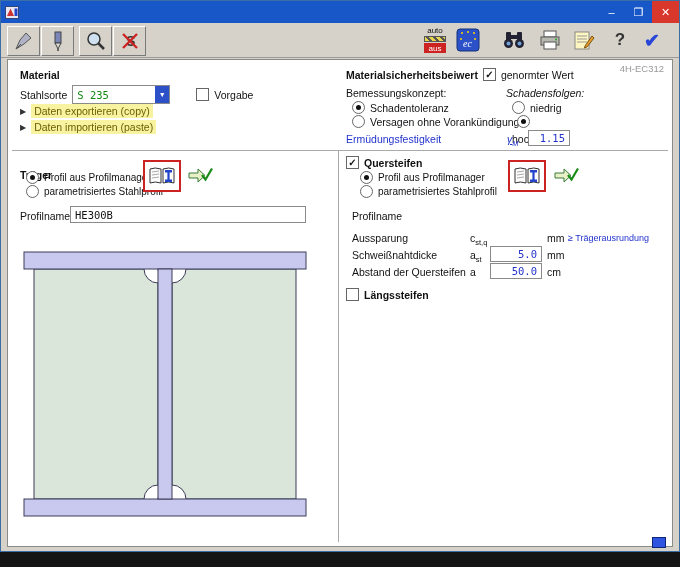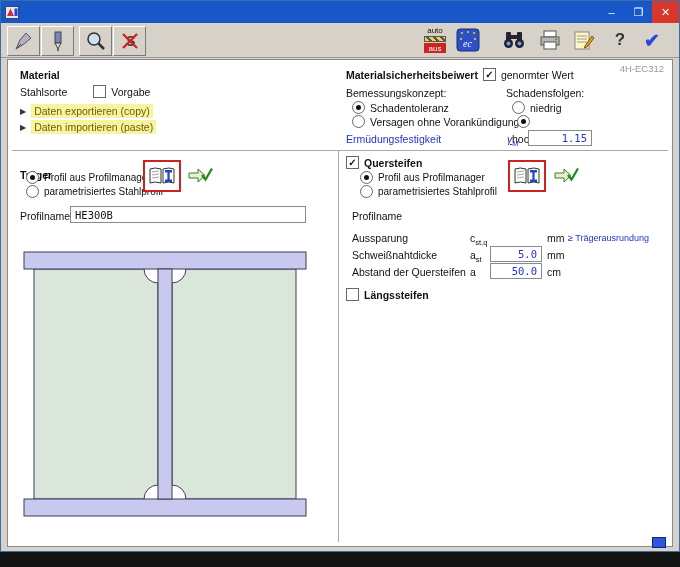--- a/index.html
+++ b/index.html
@@ -195,20 +195,24 @@
   </div>
 
   <div class="panel">
 
     <span class="abs code" style="right:8px;top:3px;">4H-EC312</span>
 
     <span class="abs bold" style="left:12px;top:9px;">Material</span>
 
     <div class="row" style="left:12px;top:25px;">
       <span>Stahlsorte</span>
+      <span class="combo">
+        <span class="val">S 235</span>
+        <span class="btn">▼</span>
+      </span>
       <span style="width:16px;"></span>
       <span class="cb"></span>
       <span>Vorgabe</span>
     </div>
 
     <div class="row" style="left:12px;top:44px;">
       <span class="marker">▶</span>
       <span class="ylink">Daten exportieren (copy)</span>
     </div>
     <div class="row" style="left:12px;top:60px;">
@@ -218,21 +222,21 @@
 
     <div class="row" style="left:338px;top:8px;">
       <span class="bold">Materialsicherheitsbeiwert</span>
       <span class="cb">
         <span>✓</span>
       </span>
       <span>genormter Wert</span>
     </div>
 
     <span class="abs" style="left:338px;top:27px;">Bemessungskonzept:</span>
-    <span class="abs" style="left:498px;top:27px;">Schadensfolgen:</span>
+    <span class="abs" style="left:498px;top:27px;font-style:italic;">Schadensfolgen:</span>
 
     <div class="row" style="left:344px;top:41px;">
       <span class="rb">
           <span class="dot"></span>
         </span>
       <span>Schadentoleranz</span>
     </div>
     <div class="row" style="left:504px;top:41px;">
       <span class="rb"></span>
       <span>niedrig</span>
@@ -245,21 +249,21 @@
       <span class="rb">
           <span class="dot"></span>
         </span>
       <span>hoch</span>
     </div>
 
     <span class="abs link" style="left:338px;top:73px;">Ermüdungsfestigkeit</span>
     <span class="abs gamma" style="left:499px;top:73px;text-decoration:underline;">
       <span>γ</span><sub>M</sub>
     </span>
-    <div class="vbox" style="left:520px;top:70px;width:64px;">1.15</div>
+    <div class="vbox" style="left:520px;top:70px;width:42px;">1.15</div>
 
     <div class="hdiv"></div>
     <div class="vdiv"></div>
 
     <span class="abs bold" style="left:12px;top:97px;margin-top:12px;">Träger</span>
 
     <div class="row" style="left:18px;top:111px;font-size:10px;">
       <span class="rb">
           <span class="dot"></span>
         </span>

